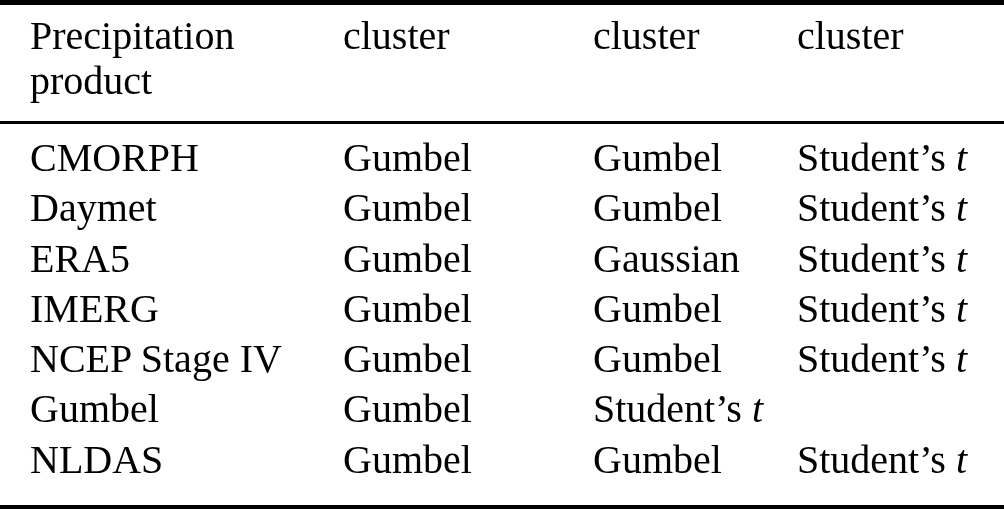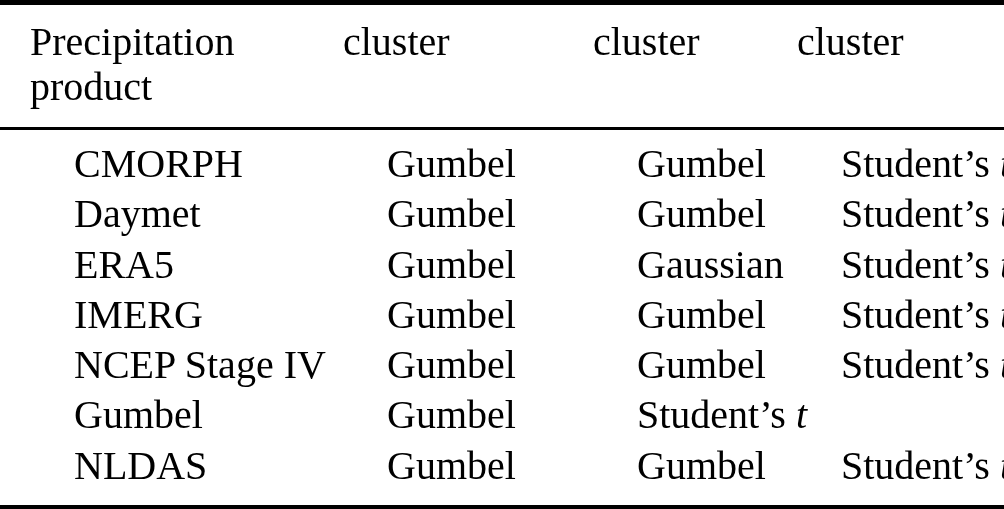--- a/index.html
+++ b/index.html
@@ -34,32 +34,32 @@
   .grid-row {
     display: grid;
     grid-template-columns: 313px 250px 204px 1fr;
     padding-left: 30px;
     box-sizing: border-box;
   }
 
   .thead {
     font-size: 40px;
     line-height: 45px;
-    padding-top: 14px;
+    padding-top: 8px;
     padding-bottom: 18px;
   }
   .thead .hline { white-space: nowrap; }
 
   .tbody {
     flex: 1 1 auto;
     font-size: 40px;
     line-height: 50.3px;
     padding-top: 9px;
   }
-  .cell { white-space: nowrap; margin-left: 44px; }
+  .cell { white-space: nowrap; }
   .cell i { font-style: italic; }
 </style>
 </head>
 <body>
 
 <div class="paper-table">
 
   <div class="rule top"></div>
 
   <div class="grid-row thead">

